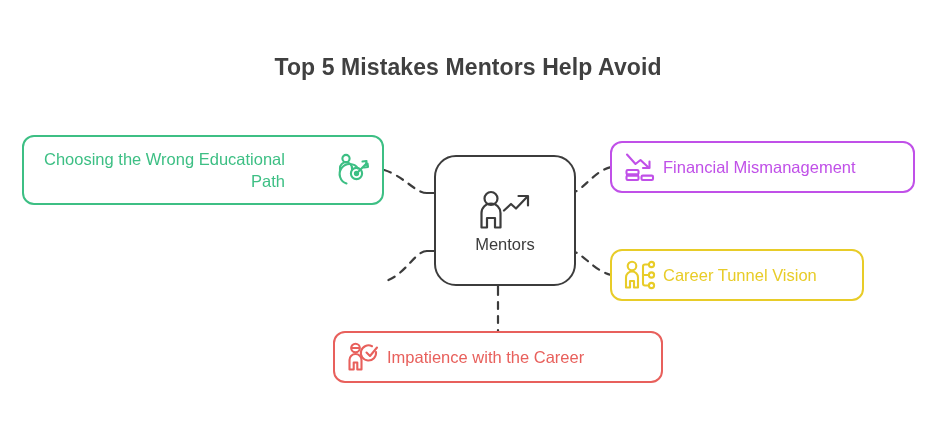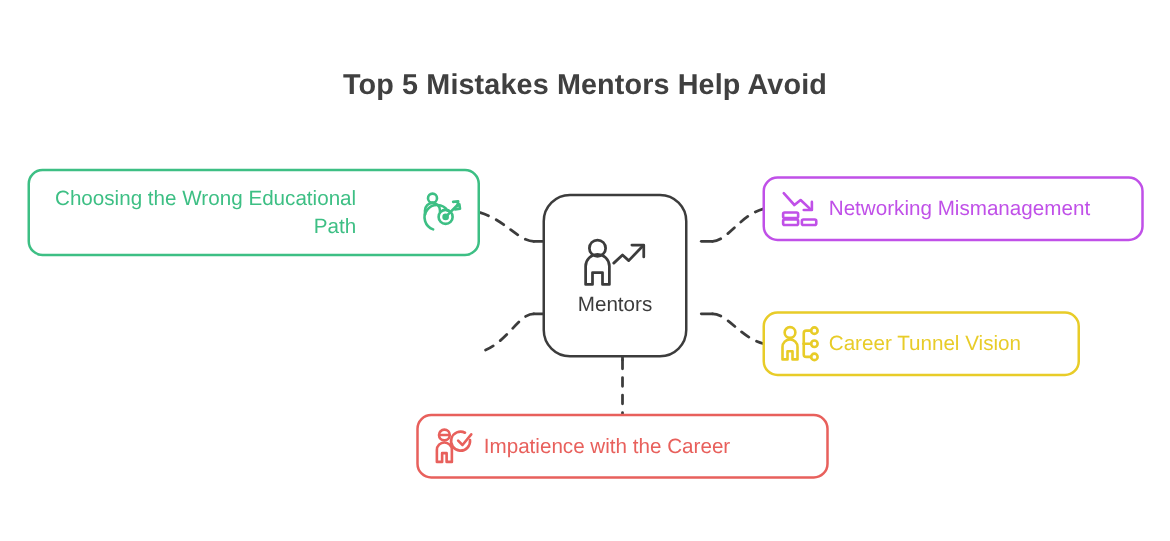--- a/index.html
+++ b/index.html
@@ -41,21 +41,21 @@
     width: 936px;
     height: 433px;
     pointer-events: none;
   }
 
   
   .center-node {
     position: absolute;
     left: 434px;
     top: 155px;
-    width: 116px;
+    width: 142px;
     height: 131px;
     border: 2.2px solid #3c3c3c;
     border-radius: 22px;
     background: #ffffff;
     box-sizing: border-box;
     display: flex;
     flex-direction: column;
     align-items: center;
     justify-content: center;
   }
@@ -181,21 +181,21 @@
   <div class="node" id="node-financial" style="border-color:#c050e8;">
     <div class="node-icon">
       <svg width="32" height="32" viewBox="0 0 32 32" fill="none" stroke="#c050e8" stroke-width="2.1" stroke-linecap="round" stroke-linejoin="round">
         <path d="M3 3.5 L11.5 13 L16.5 9 L24.5 16.5"></path>
         <path d="M25.5 10.5 L25.5 17 L19 17"></path>
         <rect x="2.5" y="19" width="12" height="4.4" rx="1.2"></rect>
         <rect x="2.5" y="24.6" width="12" height="4.4" rx="1.2"></rect>
         <rect x="17.5" y="24.6" width="11.5" height="4.4" rx="1.2"></rect>
       </svg>
     </div>
-    <div class="node-label" style="color:#c050e8;">Networking Mismanagement</div>
+    <div class="node-label" style="color:#c050e8;">Financial Mismanagement</div>
   </div>
 
   <div class="node" id="node-career" style="border-color:#e8cc28;">
     <div class="node-icon">
       <svg width="32" height="32" viewBox="0 0 32 32" fill="none" stroke="#e8cc28" stroke-width="2.1" stroke-linecap="round" stroke-linejoin="round">
         <circle cx="8" cy="7" r="4.3"></circle>
         <path d="M2 28.5 V18.5 a6 6 0 0 1 12 0 v10 h-4 v-6.5 h-4 v6.5 z"></path>
         <circle cx="27.5" cy="5.5" r="2.6"></circle>
         <circle cx="27.5" cy="16" r="2.6"></circle>
         <circle cx="27.5" cy="26.5" r="2.6"></circle>

